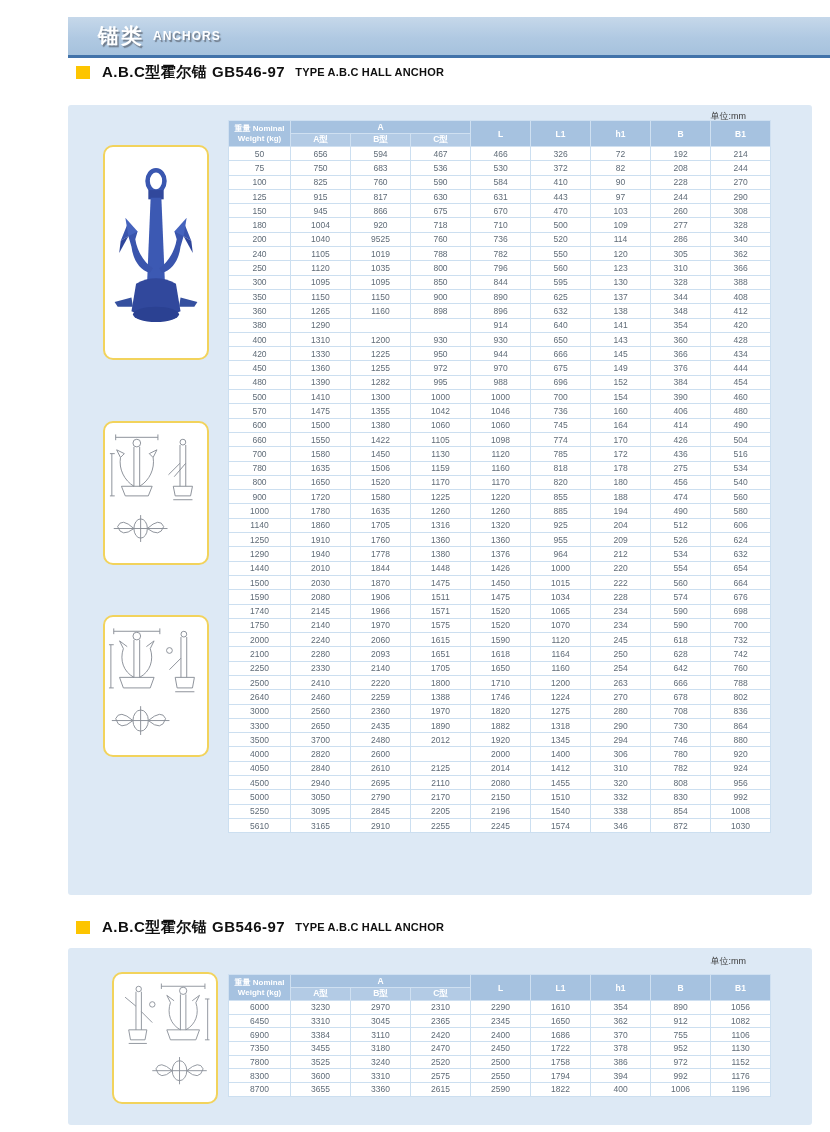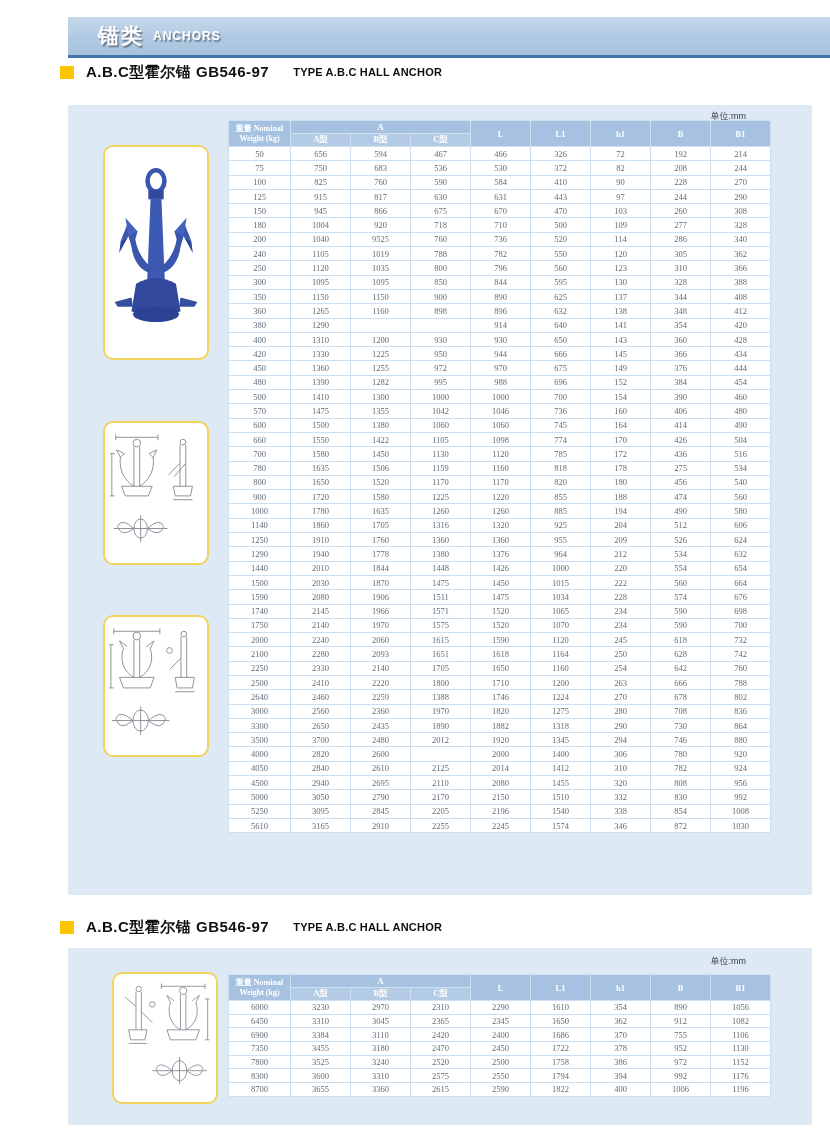--- a/index.html
+++ b/index.html
@@ -8,24 +8,24 @@
   .page { position:relative; width:830px; height:1132px; background:#fff; overflow:hidden; }
 
   
   .topbar { position:absolute; left:68px; top:17px; width:820px; height:41px;
     background:linear-gradient(180deg,#c6d8ea 0%,#b0c9e2 55%,#a6c2dd 100%);
     border-bottom:3px solid #4273aa; display:flex; align-items:center; padding-left:30px; }
   .topbar .zh { font-size:21px; font-weight:bold; color:#fff; text-shadow:1.5px 1.5px 1px rgba(100,110,125,.85); letter-spacing:2px; }
   .topbar .en { font-size:12px; font-weight:bold; color:#fff; margin-left:9px; letter-spacing:1px; text-shadow:1.5px 1.5px 1px rgba(100,110,125,.85); }
 
   
-  .sec-title { position:absolute; left:60px; width:744px; height:24px; display:flex; align-items:center; }
+  .sec-title { position:absolute; left:76px; width:744px; height:24px; display:flex; align-items:center; }
   .sec-title .bullet { width:14px; height:13px; background:#fdc500; margin-right:12px; }
   .sec-title .zh { font-size:15px; font-weight:bold; color:#101010; letter-spacing:.5px; }
-  .sec-title .en { font-size:11px; font-weight:bold; color:#101010; margin-left:24px; letter-spacing:.2px; }
+  .sec-title .en { font-size:11px; font-weight:bold; color:#101010; margin-left:10px; letter-spacing:.2px; }
   .t1 { top:60px; } .t2 { top:915px; }
 
   
   .panel { position:absolute; left:68px; width:744px; background:#dde9f5; border-radius:3px; }
   .panel1 { top:105px; height:790px; }
   .panel2 { top:948px; height:177px; }
   .unit { position:absolute; right:66px; font-size:9px; color:#3a3a3a; }
   .panel1 .unit { top:5px; } .panel2 .unit { top:7px; }
 
   
@@ -34,21 +34,21 @@
   .box1 { left:35px; top:40px;  width:106px; height:215px; }
   .box2 { left:35px; top:316px; width:106px; height:144px; }
   .box3 { left:35px; top:510px; width:106px; height:142px; }
   .box4 { left:44px; top:24px;  width:106px; height:132px; }
   .mirrored svg { transform:scaleX(-1); }
 
   
   .tbl-wrap1 { position:absolute; left:160px; top:15px; }
   .tbl-wrap2 { position:absolute; left:160px; top:26px; }
   table.data-table { border-collapse:collapse; table-layout:fixed; width:542px;
-    font-family:Liberation Serif, serif; }
+    font-family:Liberation Sans, sans-serif; }
   .data-table col.c-w { width:62px; } .data-table col.c-n { width:60px; }
   .data-table th { background:#a6c2e0; color:#ffffff; font-weight:600; font-size:8.5px;
     border:1px solid #cfe0f1; height:13px; padding:0; text-align:center; }
   .data-table th.sub { background:#b3cbe5;text-align:center; }
   .data-table th .wh { display:block; font-size:8px; line-height:9.5px; font-weight:600; }
   .data-table td { background:#ffffff; border:1px solid #ccdff0; text-align:center;
     color:#5f6b77; font-size:8.5px; height:14.3px; padding:0; }
   .tbl2 td { height:13.7px; }
 
   svg { display:block; }

